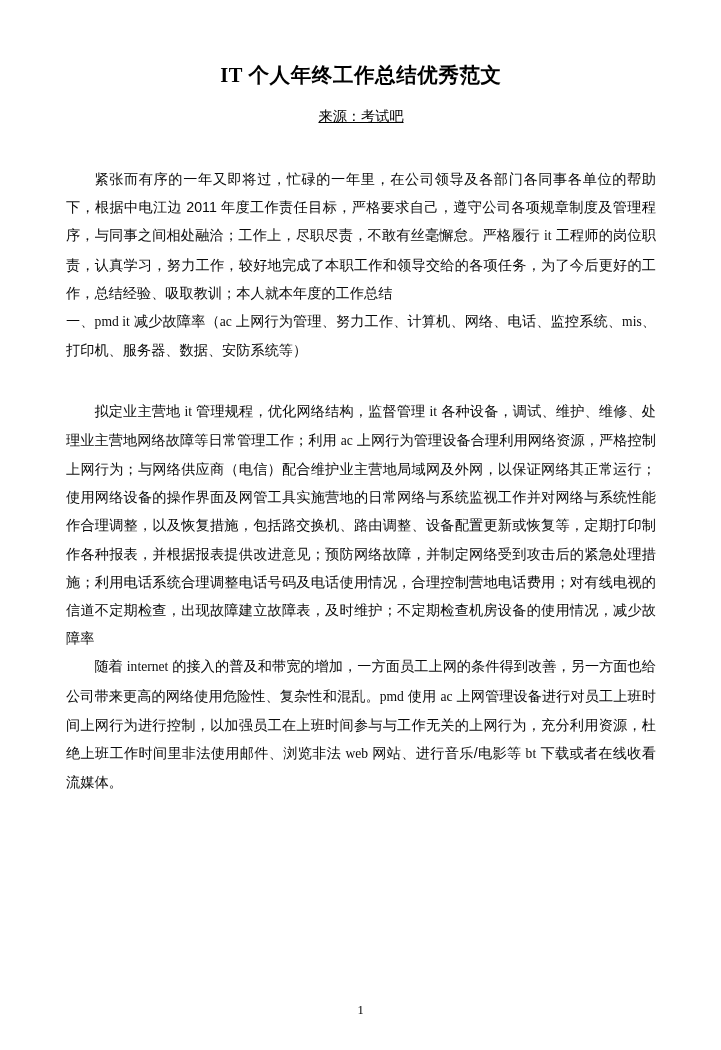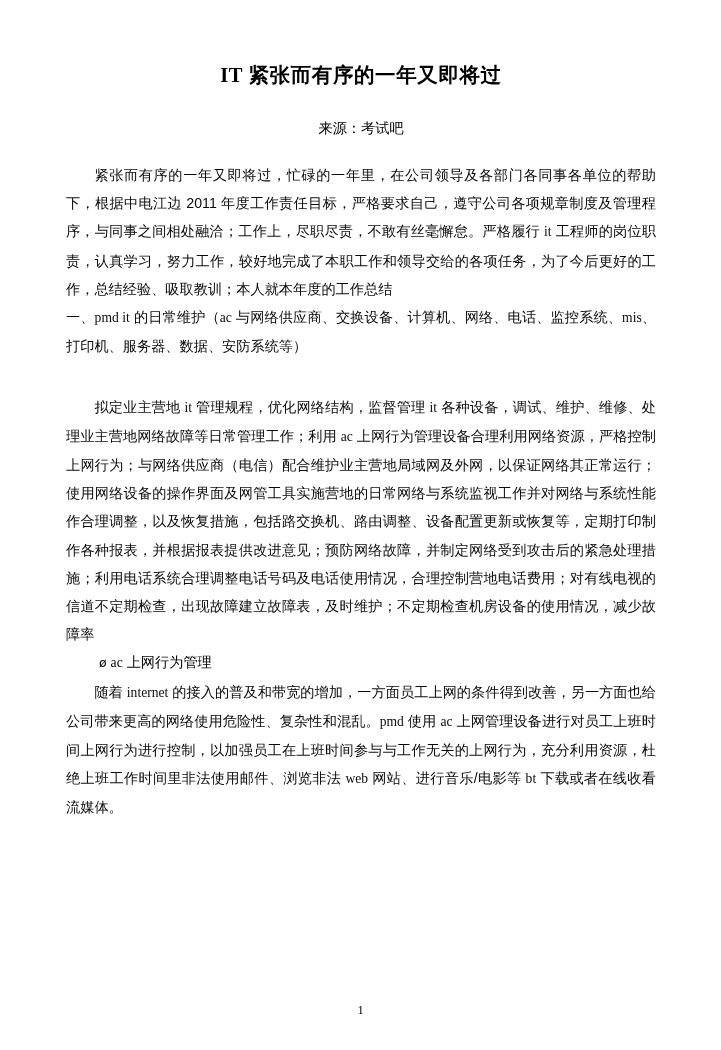--- a/index.html
+++ b/index.html
@@ -31,42 +31,43 @@
     padding-top: 63px;
     text-align: center;
     font-family: "Liberation Serif", "DejaVu Serif", serif;
     font-weight: bold;
     font-size: 20.5px;
     letter-spacing: 0.6px;
     color: #000000;
     line-height: 1.25;
   }
   .doc-subtitle {
-    margin: 12px;
+    margin: 0;
     padding-top: 18px;
     text-align: center;
     font-size: 14.2px;
     color: #000000;
     line-height: 1.3;
+    text-decoration: underline;
   }
 
   
   .para {
     margin: 0;
     font-size: 14.2px;
     color: #000000;
     line-height: 28.2px;
     text-align: justify;
     text-justify: inter-ideograph;
     color: #0a0a0a;
   }
   .para.indent {
     text-indent: 2em;
   }
-  .gap-first { margin-top: 24px; }
+  .gap-first { margin-top: 40px; }
   .gap-head  { margin-top: 0px; }
   .gap-body  { margin-top: 32px; }
   .gap-bullet{ margin-top: 52px; }
   .gap-last  { }
 
   .bullet-line {
     margin: 0;
     padding-left: 33px;
     font-size: 14.2px;
     line-height: 28.2px;
@@ -94,30 +95,29 @@
     font-size: 12.5px;
     color: #000000;
   }
 </style>
 </head>
 <body>
 
 <div class="page">
   <div class="content">
 
-    <h1 class="doc-title">IT 紧张而有序的一年又即将过</h1>
+    <h1 class="doc-title">IT 个人年终工作总结优秀范文</h1>
 
     <div class="doc-subtitle">来源：考试吧</div>
 
     <p class="para indent gap-first"><span>紧张而有序的一年又即将过，忙碌的一年里，在公司领导及各部门各同事各单位的帮助下，根据中电江边 2011 年度工作责任目标，严格要求自己，遵守公司各项规章制度及管理程序，与同事之间相处融洽；工作上，尽职尽责，不敢有丝毫懈怠。严格履行 </span><span class="lat">it</span><span> 工程师的岗位职责，认真学习，努力工作，较好地完成了本职工作和领导交给的各项任务，为了今后更好的工作，总结经验、吸取教训；本人就本年度的工作总结</span></p>
 
-    <p class="para gap-head"><span>一、</span><span class="lat">pmd it</span><span> 的日常维护（</span><span class="lat">ac</span><span> 与网络供应商、交换设备、计算机、网络、电话、监控系统、</span><span class="lat">mis</span><span>、打印机、服务器、数据、安防系统等）</span></p>
+    <p class="para gap-head"><span>一、</span><span class="lat">pmd it</span><span> 减少故障率（</span><span class="lat">ac</span><span> 上网行为管理、努力工作、计算机、网络、电话、监控系统、</span><span class="lat">mis</span><span>、打印机、服务器、数据、安防系统等）</span></p>
 
     <p class="para indent gap-body"><span>拟定业主营地 </span><span class="lat">it</span><span> 管理规程，优化网络结构，监督管理 </span><span class="lat">it</span><span> 各种设备，调试、维护、维修、处理业主营地网络故障等日常管理工作；利用 </span><span class="lat">ac</span><span> 上网行为管理设备合理利用网络资源，严格控制上网行为；与网络供应商（电信）配合维护业主营地局域网及外网，以保证网络其正常运行；使用网络设备的操作界面及网管工具实施营地的日常网络与系统监视工作并对网络与系统性能作合理调整，以及恢复措施，包括路交换机、路由调整、设备配置更新或恢复等，定期打印制作各种报表，并根据报表提供改进意见；预防网络故障，并制定网络受到攻击后的紧急处理措施；利用电话系统合理调整电话号码及电话使用情况，合理控制营地电话费用；对有线电视的信道不定期检查，出现故障建立故障表，及时维护；不定期检查机房设备的使用情况，减少故障率</span></p>
 
-    <p class="bullet-line gap-bullet"><span class="wd">ø</span><span> </span><span class="lat">ac</span><span> 上网行为管理</span></p>
 
     <p class="para indent gap-last"><span>随着 </span><span class="lat">internet</span><span> 的接入的普及和带宽的增加，一方面员工上网的条件得到改善，另一方面也给公司带来更高的网络使用危险性、复杂性和混乱。</span><span class="lat">pmd</span><span> 使用 </span><span class="lat">ac</span><span> 上网管理设备进行对员工上班时间上网行为进行控制，以加强员工在上班时间参与与工作无关的上网行为，充分利用资源，杜绝上班工作时间里非法使用邮件、浏览非法 </span><span class="lat">web</span><span> 网站、进行音乐/电影等 </span><span class="lat">bt</span><span> 下载或者在线收看流媒体。</span></p>
 
   </div>
 
   <div class="page-number">1</div>
 </div>
 
 </body></html>

